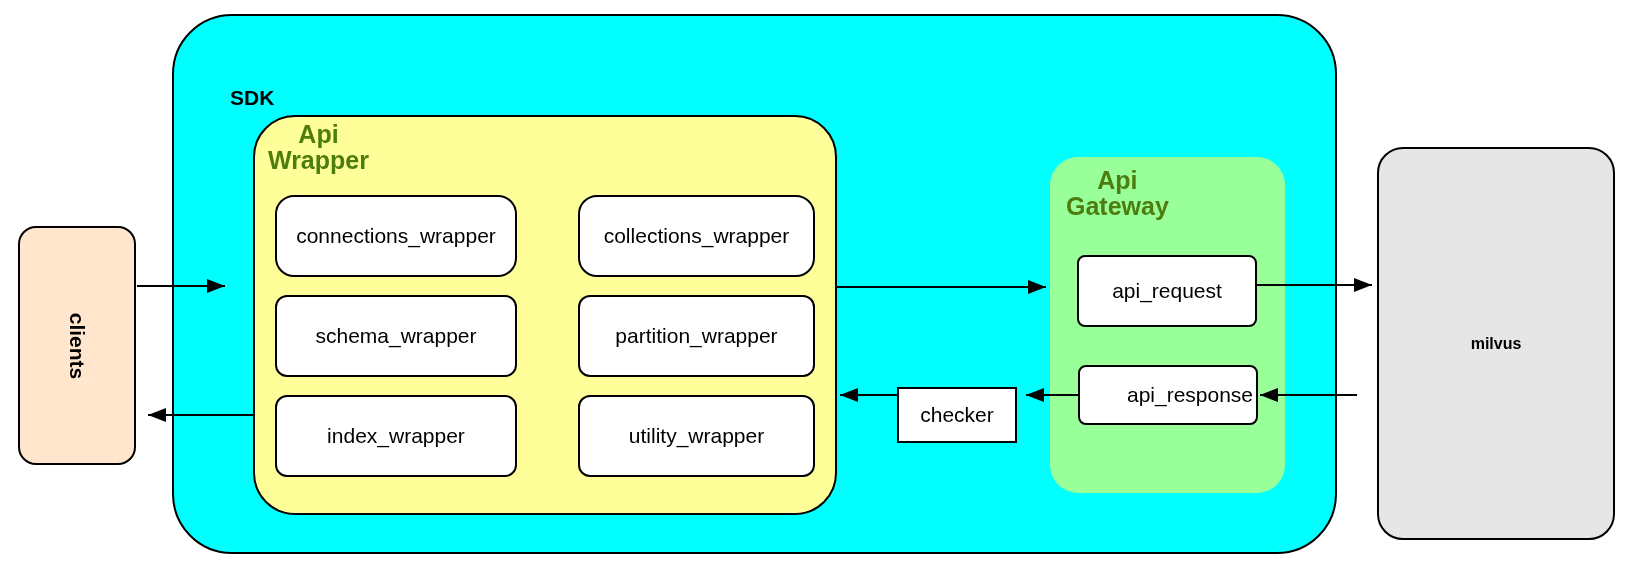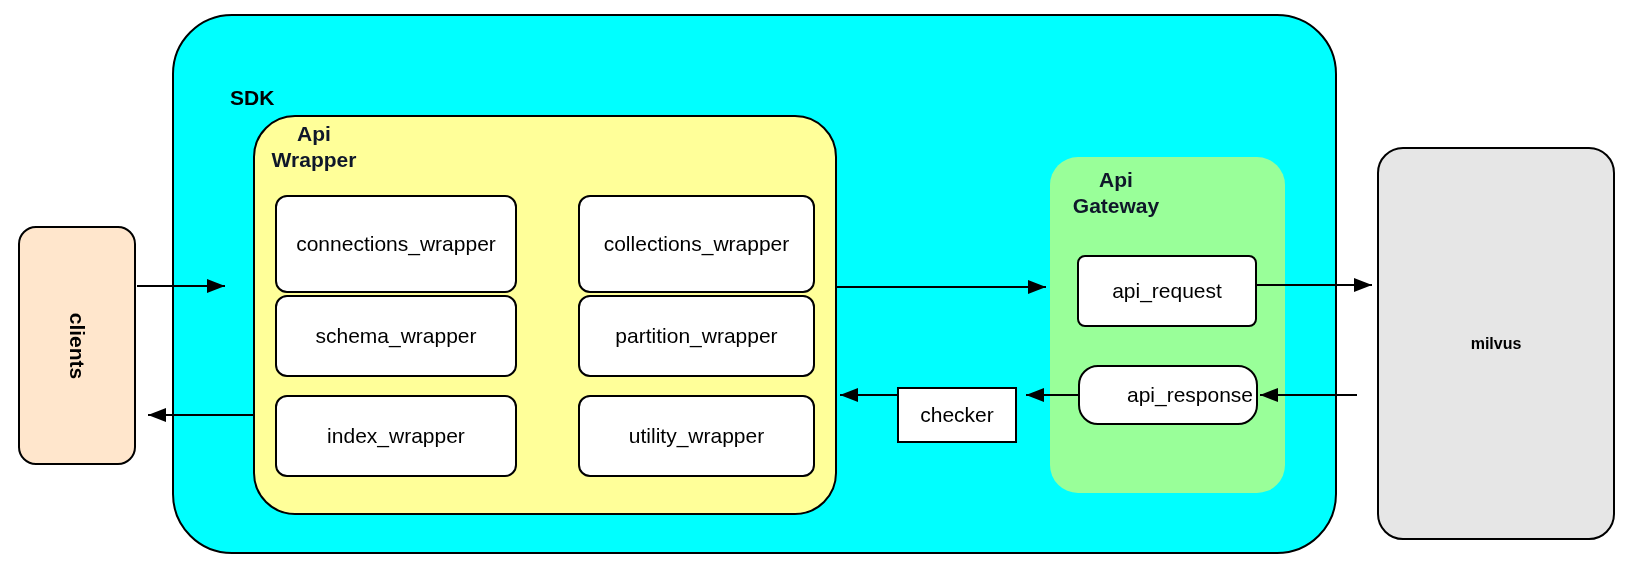--- a/index.html
+++ b/index.html
@@ -14,41 +14,41 @@
     background:var(--clients-fill,#FFE6CC);display:flex;align-items:center;justify-content:center;}
   .vtext{transform:rotate(90deg);font-weight:bold;font-size:21px;white-space:nowrap;color:#000;}
 
   
   .sdk{left:172px;top:14px;width:1165px;height:540px;border-radius:60px;background:var(--sdk-fill,#00FFFF);}
   .sdk-title{position:absolute;left:56px;top:30px;font-weight:bold;font-size:21px;color:#000;margin-top:40px;}
 
   
   .api-wrapper{left:79px;top:99px;width:584px;height:400px;border-radius:42px;background:var(--wrapper-fill,#FFFF99);}
   .two-line{position:absolute;display:flex;flex-direction:column;align-items:center;
-    font-weight:bold;font-size:21px;line-height:26px;color:#0f172a;}
+    font-weight:bold;font-size:25px;line-height:26px;color:#4d7c0f;}
   .api-wrapper-title{left:13px;top:4px;min-width:92px;}
 
   
   .box{background:var(--box-fill,#fff);border-radius:12px;display:flex;align-items:center;
     justify-content:center;font-size:21px;color:#000;white-space:nowrap;}
   .col1{left:20px;width:242px;}
   .col2{left:323px;width:237px;}
-  .row1{top:78px;height:98px;}
+  .row1{top:78px;height:82px;border-radius:19px;}
   .row2{top:178px;height:82px;}
   .row3{top:278px;height:82px;}
 
   
   .checker{left:723px;top:371px;width:120px;height:56px;border-radius:0;}
 
   
   .api-gateway{left:876px;top:141px;width:235px;height:336px;border-radius:28px;
     background:var(--gateway-fill,#99FF99);border:none;}
   .gateway-title{left:16px;top:10px;min-width:100px;}
   .api-request{left:27px;top:98px;width:180px;height:72px;border-radius:8px;}
-  .api-response{left:28px;top:208px;width:180px;height:60px;border-radius:20px;padding-left:44px;}
+  .api-response{left:28px;top:208px;width:180px;height:60px;border-radius:8px;padding-left:44px;}
 
   
   .milvus{left:1377px;top:147px;width:238px;height:393px;border-radius:26px;
     background:var(--milvus-fill,#E6E6E6);display:flex;align-items:center;justify-content:center;}
   .milvus span{font-weight:bold;font-size:16px;color:#000;}
 
   
   .edges{position:absolute;left:0;top:0;width:1634px;height:574px;pointer-events:none;}
 </style>
 </head>

